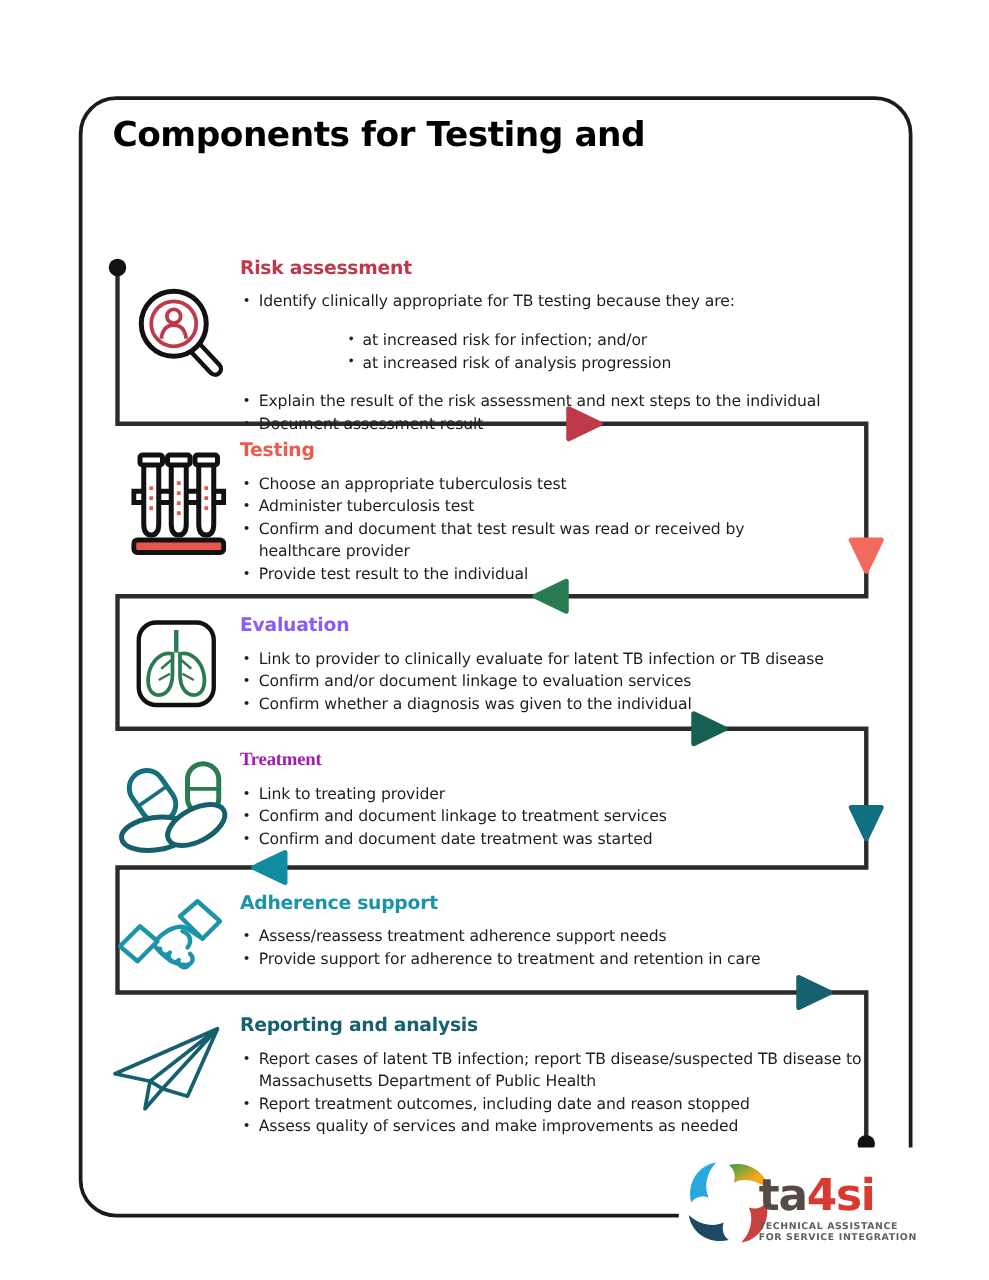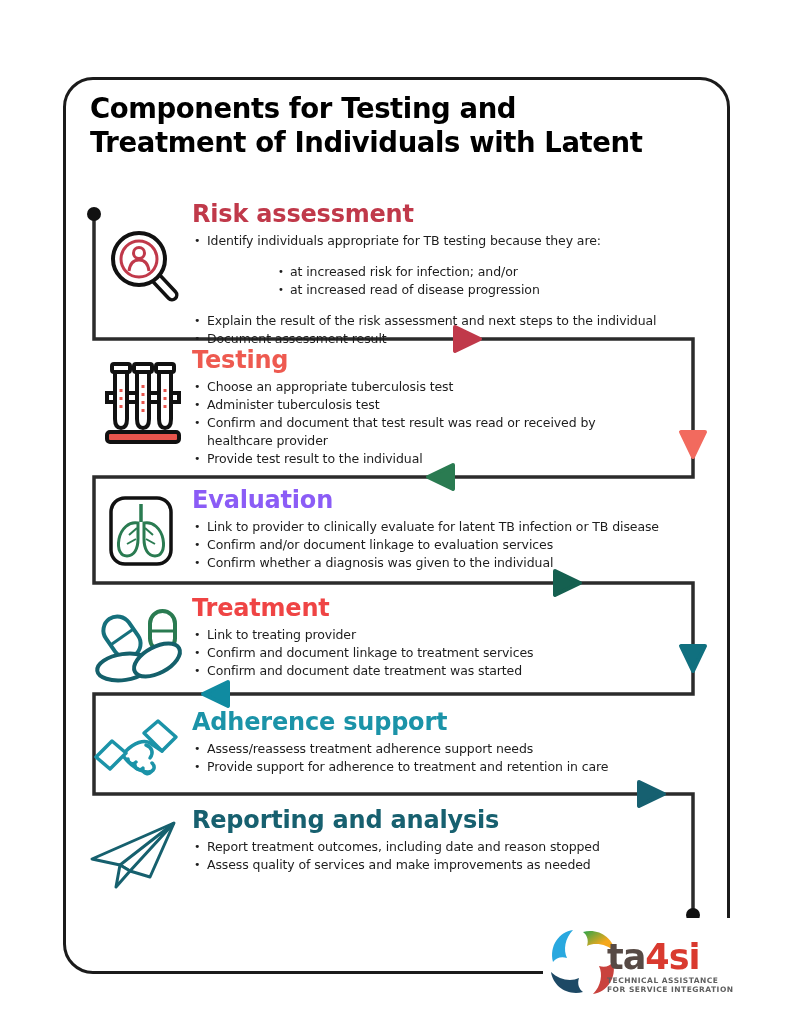--- a/index.html
+++ b/index.html
@@ -17,21 +17,21 @@
   .connector-svg { position:absolute; left:0; top:0; }
 
   .title {
     position:absolute; left:27px; top:14px; width:620px;
     font-size:27.5px; line-height:34px; font-weight:bold; color:#000;
     letter-spacing:-0.4px;
   }
 
   .section { position:absolute; left:129px; }
   .section h2 {
-    margin:0 0 7px 0; font-size:24px; font-weight:bold; letter-spacing:-0.2px;
+    margin:0 0 7px 0; font-size:15px; font-weight:bold; letter-spacing:-0.2px;
     line-height:22px;
   }
   .bullets { list-style:none; margin:0; padding:0; font-size:12.5px;
     line-height:18px; letter-spacing:-0.1px; color:#1d1d1d; }
   .bullets > li { position:relative; padding-left:15px; }
   .bullets li::before { content:"\2022"; position:absolute; left:2px; top:0; font-size:11px; }
   .sub { list-style:none; margin:13px; padding:0; }
   .sub > li { position:relative; padding-left:14px; margin-left:56px; }
   .sub > li::before { content:"\2022"; position:absolute; left:2px; top:0; font-size:10px; }
 
@@ -77,21 +77,20 @@
     <polygon points="618,355 642,355 630,380" stroke-linejoin="round" stroke-width="4" stroke="#f26a5e" style="fill: rgb(242, 106, 94);"></polygon>
     <polygon points="390,388 365,400 390,412" stroke-linejoin="round" stroke-width="4" stroke="#2a7b51" style="fill: rgb(42, 123, 81);"></polygon>
     <polygon points="492,494 517,506 492,518" stroke-linejoin="round" stroke-width="4" stroke="#156050" style="fill: rgb(21, 96, 80);"></polygon>
     <polygon points="618,569 642,569 630,594" stroke-linejoin="round" stroke-width="4" stroke="#10707f" style="fill: rgb(16, 112, 127);"></polygon>
     <polygon points="165,605 140,617 165,629" stroke-linejoin="round" stroke-width="4" stroke="#108ba1" style="fill: rgb(16, 139, 161);"></polygon>
     <polygon points="576,705 601,717 576,729" stroke-linejoin="round" stroke-width="4" stroke="#166070" style="fill: rgb(22, 96, 112);"></polygon>
   </svg>
 
   <div class="title">
     <div>Components for Testing and</div>
-    <div>Treatment of Individuals with Latent</div>
   </div>
 
   <div class="icon icon1">
     <svg width="80" height="86" viewBox="0 0 80 86">
       <line x1="54" y1="52" x2="69" y2="68" stroke="#111" stroke-width="13" stroke-linecap="round"></line>
       <line x1="54" y1="52" x2="69" y2="68" stroke="#fff" stroke-width="6" stroke-linecap="round"></line>
       <circle cx="36" cy="32" r="26" fill="#fff" stroke="#111" stroke-width="4"></circle>
       <circle cx="36" cy="32" r="18" fill="none" stroke="#c0394a" stroke-width="3"></circle>
       <circle cx="36" cy="26" r="5.5" fill="none" stroke="#c0394a" stroke-width="3"></circle>
       <path d="M26,44 C27,36 31,33 36,33 C41,33 45,36 46,44" fill="none" stroke="#c0394a" stroke-width="3"></path>
@@ -174,24 +173,24 @@
         <path d="M34,50 L30,72 L44,56 Z"></path>
         <path d="M88,8 L34,50 M88,8 L44,56" fill="none"></path>
       </g>
     </svg>
   </div>
 
   <div class="section s1">
     <h2 style="color: rgb(192, 57, 74);">Risk assessment</h2>
     <ul class="bullets">
       <li>
-        <span>Identify individuals appropriate for TB testing because they are:</span>
+        <span>Identify clinically appropriate for TB testing because they are:</span>
         <ul class="sub">
           <li>at increased risk for infection; and/or</li>
-          <li>at increased read of disease progression</li>
+          <li>at increased risk of analysis progression</li>
         </ul>
       </li>
       <li>Explain the result of the risk assessment and next steps to the individual</li>
       <li>Document assessment result</li>
     </ul>
   </div>
 
   <div class="section s2">
     <h2 style="color: rgb(238, 90, 80);">Testing</h2>
     <ul class="bullets">
@@ -205,39 +204,40 @@
   <div class="section s3">
     <h2 style="color: #8b5cf6;">Evaluation</h2>
     <ul class="bullets">
       <li>Link to provider to clinically evaluate for latent TB infection or TB disease</li>
       <li>Confirm and/or document linkage to evaluation services</li>
       <li>Confirm whether a diagnosis was given to the individual</li>
     </ul>
   </div>
 
   <div class="section s4">
-    <h2 style="color: #ef4444;">Treatment</h2>
+    <h2 style="color: #a21caf; font-family: Liberation Serif, serif;">Treatment</h2>
     <ul class="bullets">
       <li>Link to treating provider</li>
       <li>Confirm and document linkage to treatment services</li>
       <li>Confirm and document date treatment was started</li>
     </ul>
   </div>
 
   <div class="section s5">
     <h2 style="color: rgb(27, 147, 168);">Adherence support</h2>
     <ul class="bullets">
       <li>Assess/reassess treatment adherence support needs</li>
       <li>Provide support for adherence to treatment and retention in care</li>
     </ul>
   </div>
 
   <div class="section s6">
     <h2 style="color: rgb(23, 96, 111);">Reporting and analysis</h2>
     <ul class="bullets">
+      <li>Report cases of latent TB infection; report TB disease/suspected TB disease to Massachusetts Department of Public Health</li>
       <li>Report treatment outcomes, including date and reason stopped</li>
       <li>Assess quality of services and make improvements as needed</li>
     </ul>
   </div>
 
 </div>
 
 <div class="logo">
   <svg class="logo-mark" width="80" height="80" viewBox="0 0 80 80">
     <defs>

